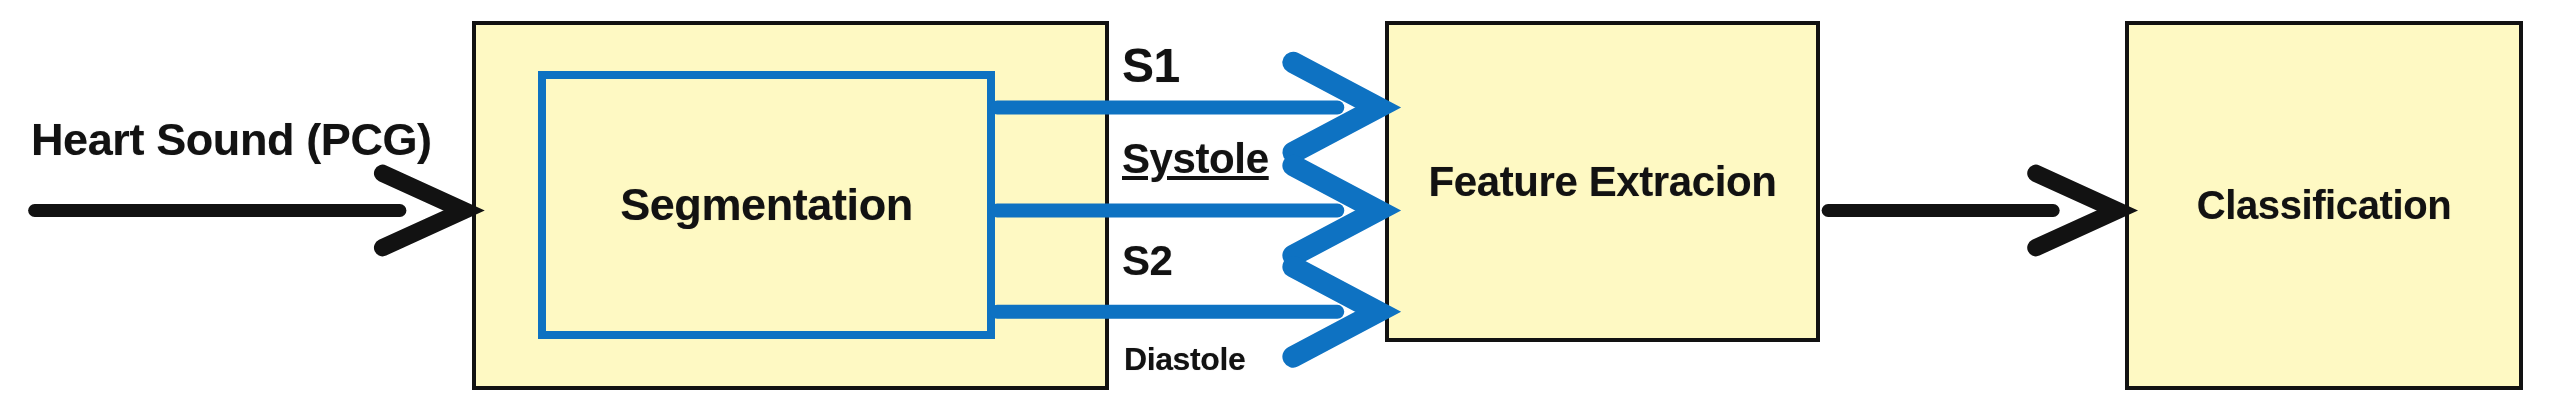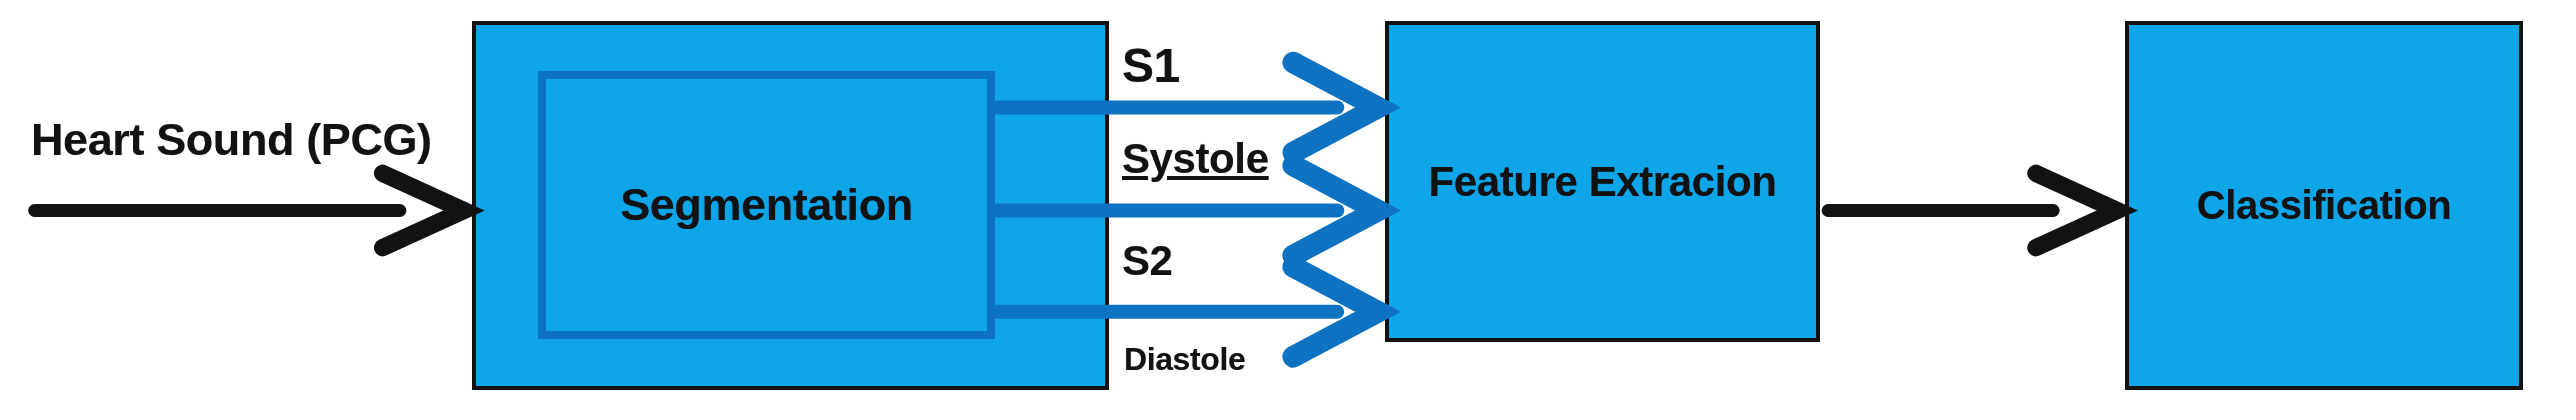--- a/index.html
+++ b/index.html
@@ -21,21 +21,21 @@
     font-weight: 600;
     letter-spacing: -0.4px;
     color: var(--ink);
     white-space: nowrap;
     text-shadow: 0 0 0.9px rgba(0,0,0,0.35);
   }
   .box {
     position: absolute;
     box-sizing: border-box;
     border: 4.3px solid var(--ink);
-    background: #0ea5e9;
+    background: #fef9c3;
     display: flex;
     align-items: center;
     justify-content: center;
   }
   .box .label { position: static; }
 
   
   #input-label        { left: 31px;  top: 114px; font-size: 45px; }
   #segmentation-box   { left: 472px; top: 21px;  width: 637px; height: 369px; }
   #segmentation-inner { left: 538px; top: 71px;  width: 457px; height: 268px;

